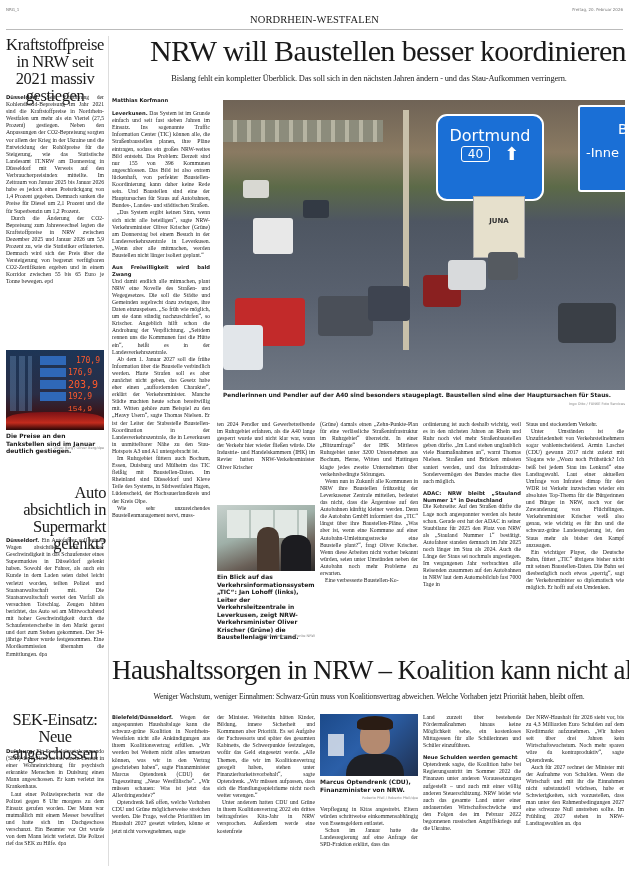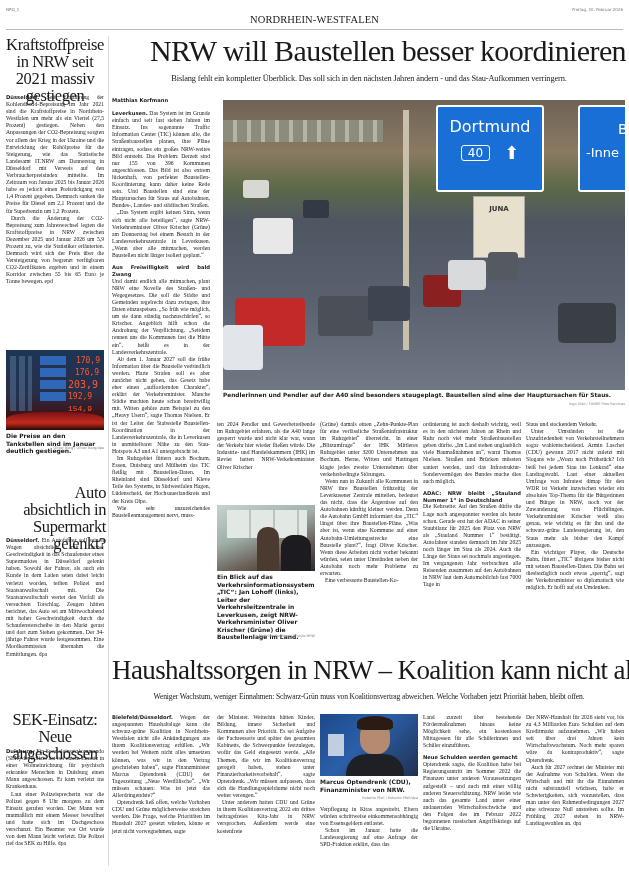--- a/index.html
+++ b/index.html
@@ -35,21 +35,21 @@
   <p class="first"><span class="dateline">Düsseldorf.</span> <span>Seit Einführung der Kohlendioxid-Bepreisung im Jahr 2021 sind die Kraftstoffpreise in Nordrhein-Westfalen um mehr als ein Viertel (27,5 Prozent) gestiegen. Neben den Anpassungen der CO2-Bepreisung sorgten vor allem der Krieg in der Ukraine und die Entwicklung der Rohölpreise für die Steigerung, wie das Statistische Landesamt IT.NRW am Donnerstag in Düsseldorf mit Verweis auf den Verbraucherpreisindex mitteilte. Im Zeitraum von Januar 2025 bis Januar 2026 habe es jedoch einen Preisrückgang von 1,4 Prozent gegeben. Demnach sanken die Preise für Diesel um 2,1 Prozent und die für Superbenzin um 1,2 Prozent.</span></p>
   <p>Durch die Änderung der CO2-Bepreisung zum Jahreswechsel legten die Kraftstoffpreise in NRW zwischen Dezember 2025 und Januar 2026 um 5,9 Prozent zu, wie die Statistiker erläuterten. Demnach wird sich der Preis über die Versteigerung von begrenzt verfügbaren CO2-Zertifikaten ergeben und in einem Korridor zwischen 55 bis 65 Euro je Tonne bewegen. epd</p>
 </div>
 <div class="abs photo" style="left:6px;top:350px;width:98px;height:80px;background:linear-gradient(180deg,#1d3556 0%,#2a2d45 55%,#3b1418 80%,#4a0c0e 100%);">
   <div style="position:absolute;left:4px;top:6px;width:22px;height:55px;background:repeating-linear-gradient(90deg,#4f6e94 0 6px,#1d3556 6px 9px);opacity:.6"></div>
   <div style="position:absolute;left:34px;top:6px;width:60px;display:flex;flex-direction:column;gap:3px;">
     <div style="display:flex;gap:10px">
         <span style="width:26px;height:9px;background:#2f68b8"></span>
         <span style="font-family:'DejaVu Sans Mono',monospace;color:#ff5a2c;font-size:8px;line-height:9px">170,9</span>
       </div>
-    <div style="display:flex;gap:9px">
+    <div style="display:flex;gap:2px">
         <span style="width:26px;height:9px;background:#2f68b8"></span>
         <span style="font-family:'DejaVu Sans Mono',monospace;color:#ff5a2c;font-size:8px;line-height:9px">176,9</span>
       </div>
     <div style="display:flex;gap:2px">
         <span style="width:26px;height:9px;background:#2f68b8"></span>
         <span style="font-family:'DejaVu Sans Mono',monospace;color:#ff5a2c;font-size:10px;line-height:9px">203,9</span>
       </div>
     <div style="display:flex;gap:2px">
         <span style="width:26px;height:9px;background:#2f68b8"></span>
         <span style="font-family:'DejaVu Sans Mono',monospace;color:#ff5a2c;font-size:8px;line-height:9px">192,9</span>
@@ -87,32 +87,32 @@
   <div class="subhead">Aus Freiwilligkeit wird bald Zwang</div>
   <p class="first">Und damit endlich alle mitmachen, plant NRW eine Novelle des Straßen- und Wegegesetzes. Die soll die Städte und Gemeinden regelrecht dazu zwingen, ihre Daten einzuspeisen. „So früh wie möglich, um sie dann ständig nachzuschärfen“, so Krischer. Angeblich hilft schon die Androhung der Verpflichtung. „Seitdem rennen uns die Kommunen fast die Hütte ein“, heißt es in der Landesverkehrszentrale.</p>
   <p>Ab dem 1. Januar 2027 soll die frühe Information über die Baustelle verbindlich werden. Harte Strafen soll es aber zunächst nicht geben, das Gesetz habe eher einen „auffordernden Charakter“, erklärt der Verkehrsminister. Manche Städte machten heute schon bereitwillig mit. Witten gehöre zum Beispiel zu den „Heavy Usern“, sagte Thomas Nielsen. Er ist der Leiter der Stabsstelle Baustellen-Koordination in der Landesverkehrszentrale, die in Leverkusen in unmittelbarer Nähe zu den Stau-Hotspots A3 und A1 untergebracht ist.</p>
   <p>Im Ruhrgebiet füttern auch Bochum, Essen, Duisburg und Mülheim das TIC fleißig mit Baustellen-Daten. Im Rheinland sind Düsseldorf und Kleve Teile des Systems, in Südwestfalen Hagen, Lüdenscheid, der Hochsauerlandkreis und der Kreis Olpe.</p>
   <p>Wie sehr unzureichendes Baustellenmanagement nervt, muss-</p>
 </div>
 
 <div class="abs photo" style="left:223px;top:100px;width:402px;height:290px;background:linear-gradient(180deg,#6f6356 0%,#8a7a62 18%,#5c6a48 30%,#4e5662 42%,#5a6270 70%,#707884 100%);">
   <div style="position:absolute;left:0;top:20px;width:160px;height:22px;background:repeating-linear-gradient(90deg,#8c8c7c 0 10px,#b6b4a2 10px 14px)"></div>
   <div style="position:absolute;left:180px;top:10px;width:6px;height:240px;background:#c8c0aa"></div>
-  <div style="position:absolute;left:213px;top:5px;width:108px;height:87px;background:#1a6fd6;border:2px solid #fff;border-radius:3px;color:#fff;text-align:center;font-family:'DejaVu Sans',sans-serif;">
+  <div style="position:absolute;left:213px;top:14px;width:108px;height:87px;background:#1a6fd6;border:2px solid #fff;border-radius:11px;color:#fff;text-align:center;font-family:'DejaVu Sans',sans-serif;">
     <div style="font-size:16px;margin-top:10px">Dortmund</div>
-    <div style="display:flex;justify-content:center;align-items:center;gap:14px;margin-top:8px">
+    <div style="display:flex;justify-content:center;align-items:center;gap:14px;">
       <span style="border:1.5px solid #fff;border-radius:3px;padding:0 6px;font-size:12px">40</span>
       <span style="font-size:18px;line-height:18px">⬆</span>
     </div>
   </div>
   <div style="position:absolute;left:355px;top:5px;width:60px;height:87px;background:#1a6fd6;border:2px solid #fff;border-radius:3px;color:#fff;font-family:'DejaVu Sans',sans-serif;">
     <div style="font-size:14px;margin:14px 0 0 38px">B-</div>
     <div style="font-size:13px;margin:8px 0 0 6px">-Inne</div>
   </div>
-  <div style="position:absolute;left:250px;top:96px;width:52px;height:62px;background:#e6e0cc;border:1px solid #aaa;font-family:'DejaVu Sans',sans-serif;font-size:7px;font-weight:bold;color:#333;text-align:center;padding-top:8px"><span>JUNA</span></div>
+  <div style="position:absolute;left:250px;top:96px;width:52px;height:62px;background:#e6e0cc;border:1px solid #aaa;font-family:'DejaVu Sans',sans-serif;font-size:7px;font-weight:bold;color:#333;text-align:center;padding-top:20px"><span>JUNA</span></div>
   <div style="position:absolute;left:30px;top:118px;width:40px;height:36px;background:#e8e8e8;border-radius:3px"></div>
   <div style="position:absolute;left:12px;top:198px;width:70px;height:48px;background:#c22a2a;border-radius:4px"></div>
   <div style="position:absolute;left:0;top:225px;width:40px;height:45px;background:#e2e6ea;border-radius:4px"></div>
   <div style="position:absolute;left:95px;top:196px;width:55px;height:40px;background:#4a4f58;border-radius:4px"></div>
   <div style="position:absolute;left:145px;top:186px;width:42px;height:35px;background:#3e4450;border-radius:4px"></div>
   <div style="position:absolute;left:200px;top:175px;width:38px;height:32px;background:#8a2020;border-radius:4px"></div>
   <div style="position:absolute;left:225px;top:160px;width:38px;height:30px;background:#d8dadc;border-radius:4px"></div>
   <div style="position:absolute;left:265px;top:152px;width:30px;height:28px;background:#555a60;border-radius:4px"></div>
   <div style="position:absolute;left:335px;top:203px;width:58px;height:40px;background:#3a3f46;border-radius:5px"></div>
   <div style="position:absolute;left:20px;top:80px;width:26px;height:18px;background:#d8d8d2;border-radius:3px"></div>

